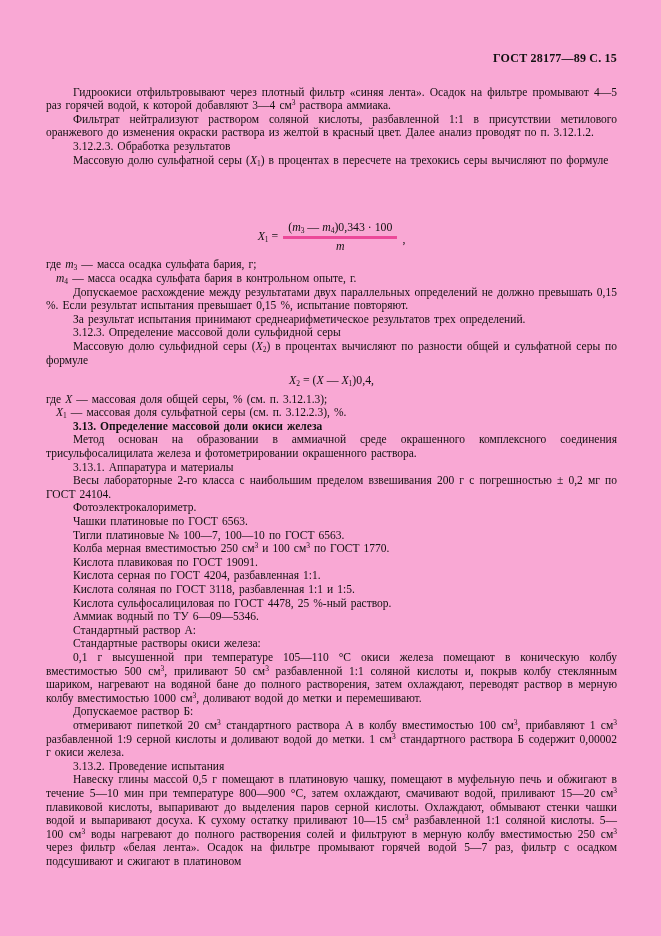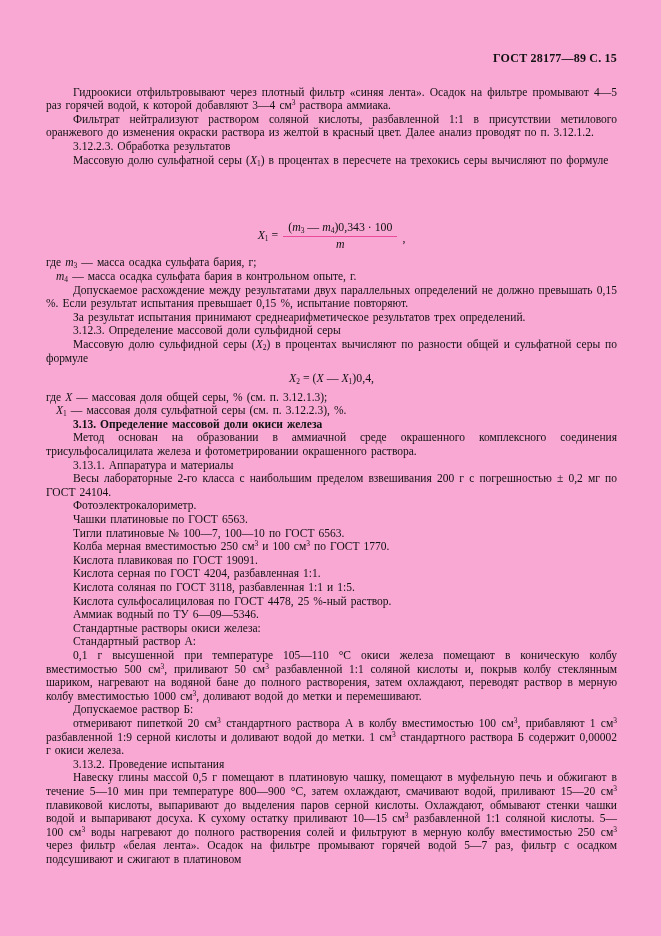--- a/index.html
+++ b/index.html
@@ -40,21 +40,21 @@
     margin: 7px 0 5px 0;
   }
   .formula-row {
     display: inline-flex;
     align-items: center;
     gap: 5px;
     font-size: 11.8px;
     margin-top: 47px;
   }
   .frac { display: inline-block; text-align: center; vertical-align: middle; }
-  .frac .num { display: block; padding: 0 5px 1px 5px; border-bottom: 1px solid #ec4899; font-family: Liberation Serif, serif; }
+  .frac .num { display: block; padding: 0 5px 1px 5px; border-bottom: 3px solid #ec4899; font-family: Liberation Serif, serif; }
   .frac .den { display: block; padding-top: 1px; }
   .f-tail { position: relative; top: 3px; }
   .formula-simple { text-align: center; margin: 7px 0 5px 0; font-size: 11.8px; }
   i { font-style: italic; }
 </style>
 </head>
 <body>
 
 <div class="page">
 
@@ -93,21 +93,21 @@
   <p class="doc">Весы лабораторные 2-го класса с наибольшим пределом взвешивания 200 г с погрешностью ± 0,2 мг по ГОСТ 24104.</p>
   <p class="doc">Фотоэлектрокалориметр.</p>
   <p class="doc">Чашки платиновые по ГОСТ 6563.</p>
   <p class="doc">Тигли платиновые № 100—7, 100—10 по ГОСТ 6563.</p>
   <p class="doc">Колба мерная вместимостью 250 см<sup>3</sup> и 100 см<sup>3</sup> по ГОСТ 1770.</p>
   <p class="doc">Кислота плавиковая по ГОСТ 19091.</p>
   <p class="doc">Кислота серная по ГОСТ 4204, разбавленная 1:1.</p>
   <p class="doc">Кислота соляная по ГОСТ 3118, разбавленная 1:1 и 1:5.</p>
   <p class="doc">Кислота сульфосалициловая по ГОСТ 4478, 25 %-ный раствор.</p>
   <p class="doc">Аммиак водный по ТУ 6—09—5346.</p>
+  <p class="doc">Стандартный раствор А:</p>
   <p class="doc">Стандартные растворы окиси железа:</p>
-  <p class="doc">Стандартный раствор А:</p>
   <p class="doc">0,1 г высушенной при температуре 105—110 °С окиси железа помещают в коническую колбу вместимостью 500 см<sup>3</sup>, приливают 50 см<sup>3</sup> разбавленной 1:1 соляной кислоты и, покрыв колбу стеклянным шариком, нагревают на водяной бане до полного растворения, затем охлаждают, переводят раствор в мерную колбу вместимостью 1000 см<sup>3</sup>, доливают водой до метки и перемешивают.</p>
   <p class="doc">Допускаемое раствор Б:</p>
   <p class="doc">отмеривают пипеткой 20 см<sup>3</sup> стандартного раствора А в колбу вместимостью 100 см<sup>3</sup>, прибавляют 1 см<sup>3</sup> разбавленной 1:9 серной кислоты и доливают водой до метки. 1 см<sup>3</sup> стандартного раствора Б содержит 0,00002 г окиси железа.</p>
   <p class="doc">3.13.2. Проведение испытания</p>
   <p class="doc">Навеску глины массой 0,5 г помещают в платиновую чашку, помещают в муфельную печь и обжигают в течение 5—10 мин при температуре 800—900 °С, затем охлаждают, смачивают водой, приливают 15—20 см<sup>3</sup> плавиковой кислоты, выпаривают до выделения паров серной кислоты. Охлаждают, обмывают стенки чашки водой и выпаривают досуха. К сухому остатку приливают 10—15 см<sup>3</sup> разбавленной 1:1 соляной кислоты. 5—100 см<sup>3</sup> воды нагревают до полного растворения солей и фильтруют в мерную колбу вместимостью 250 см<sup>3</sup> через фильтр «белая лента». Осадок на фильтре промывают горячей водой 5—7 раз, фильтр с осадком подсушивают и сжигают в платиновом</p>
 
 </div>
 
 </body></html>

